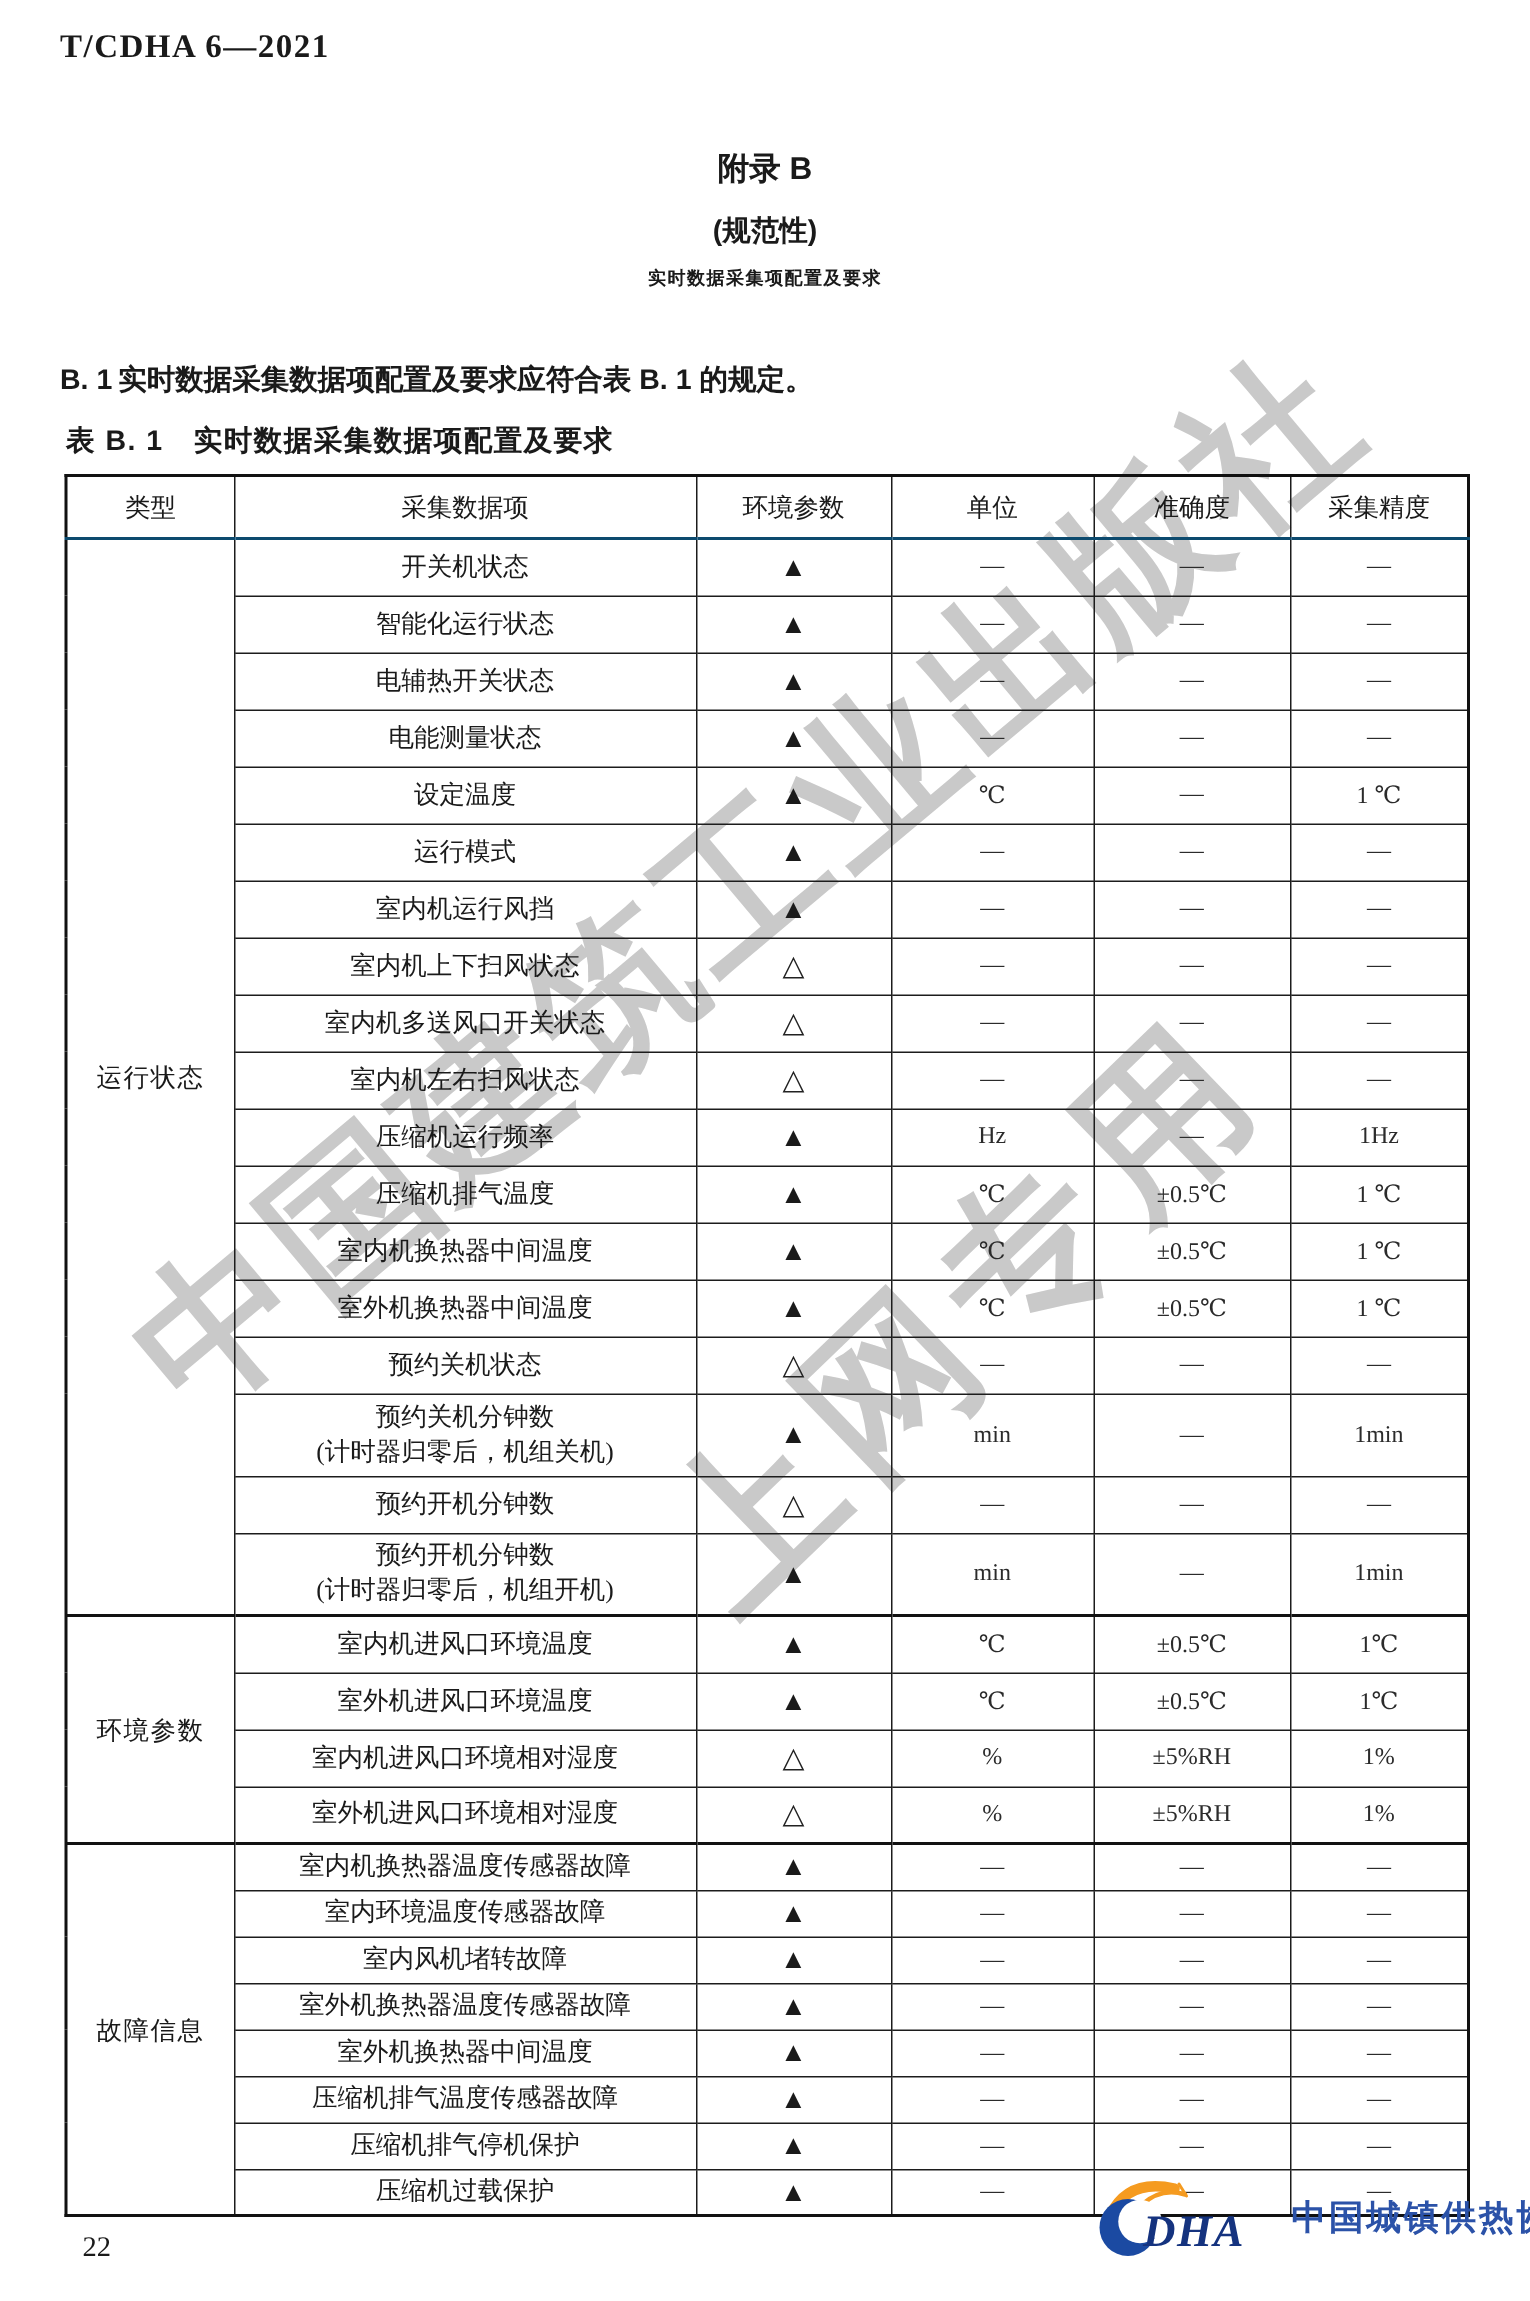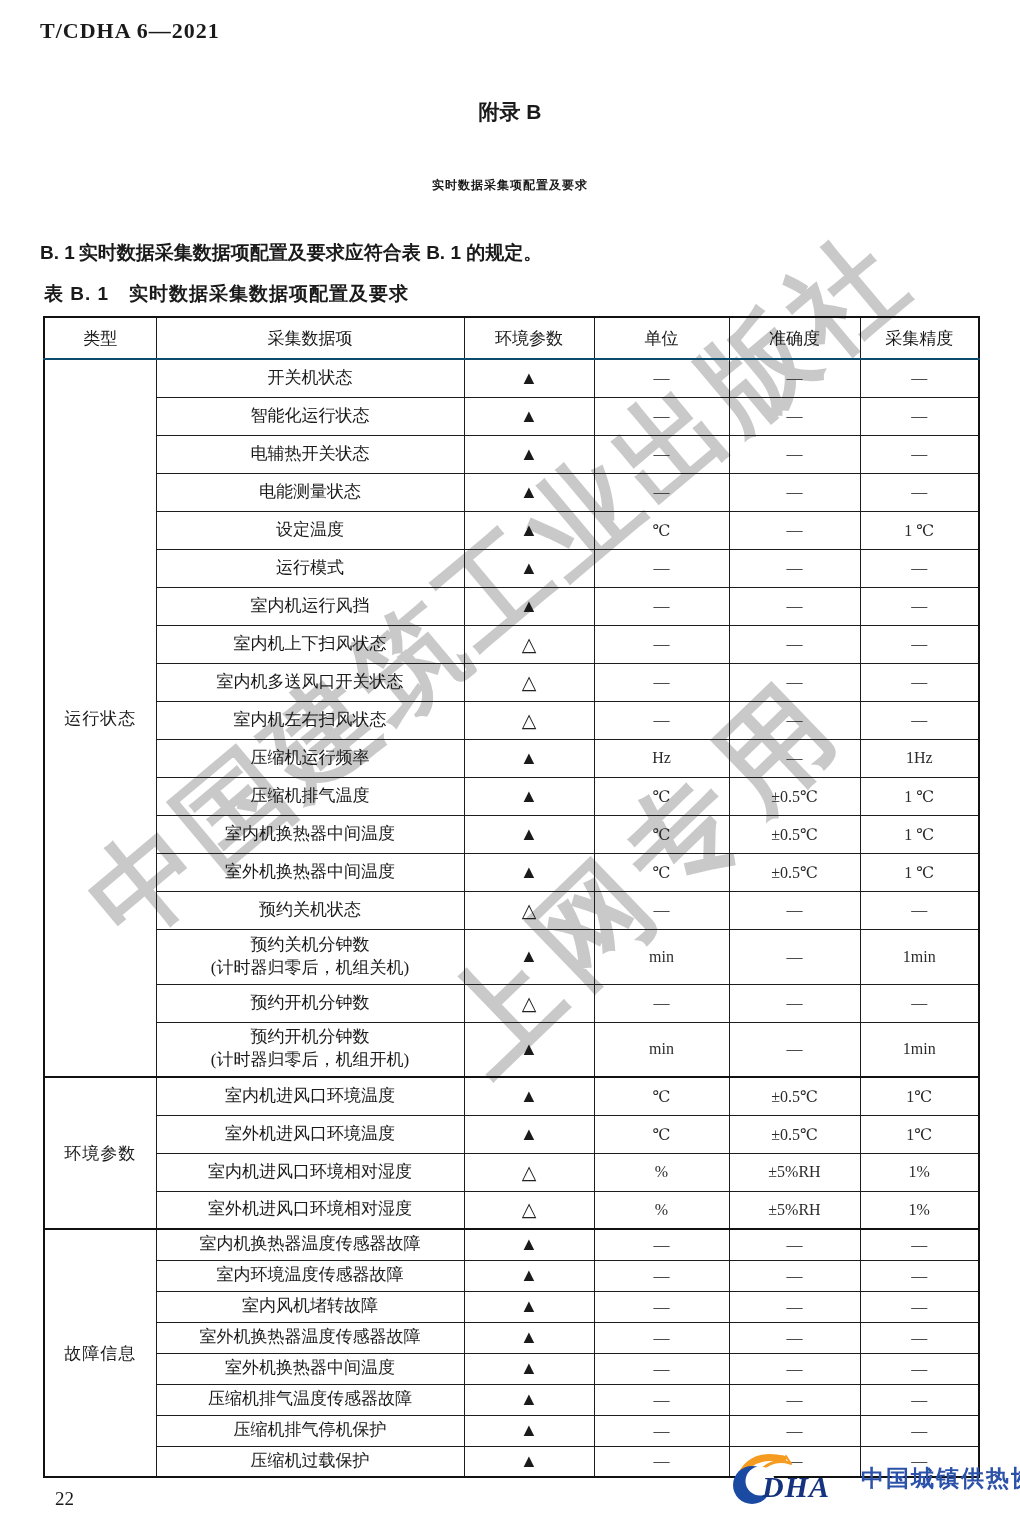--- a/index.html
+++ b/index.html
@@ -92,20 +92,21 @@
 <body>
 
 <div class="page">
 
   <div class="watermark wm-main">中国建筑工业出版社</div>
   <div class="watermark wm-sec">上网专用</div>
 
   <div class="doc-code">T/CDHA 6—2021</div>
 
   <div class="title-line t-appendix">附录 B</div>
+  <div class="title-line t-normative">(规范性)</div>
   <div class="title-line t-subject">实时数据采集项配置及要求</div>
 
   <div class="b1-line">
     <span class="b1-label">B. 1</span><span>实时数据采集数据项配置及要求应符合表 B. 1 的规定。</span>
   </div>
 
   <div class="table-caption">表 B. 1　实时数据采集数据项配置及要求</div>
 
   <table class="doc-table">
     <colgroup>

